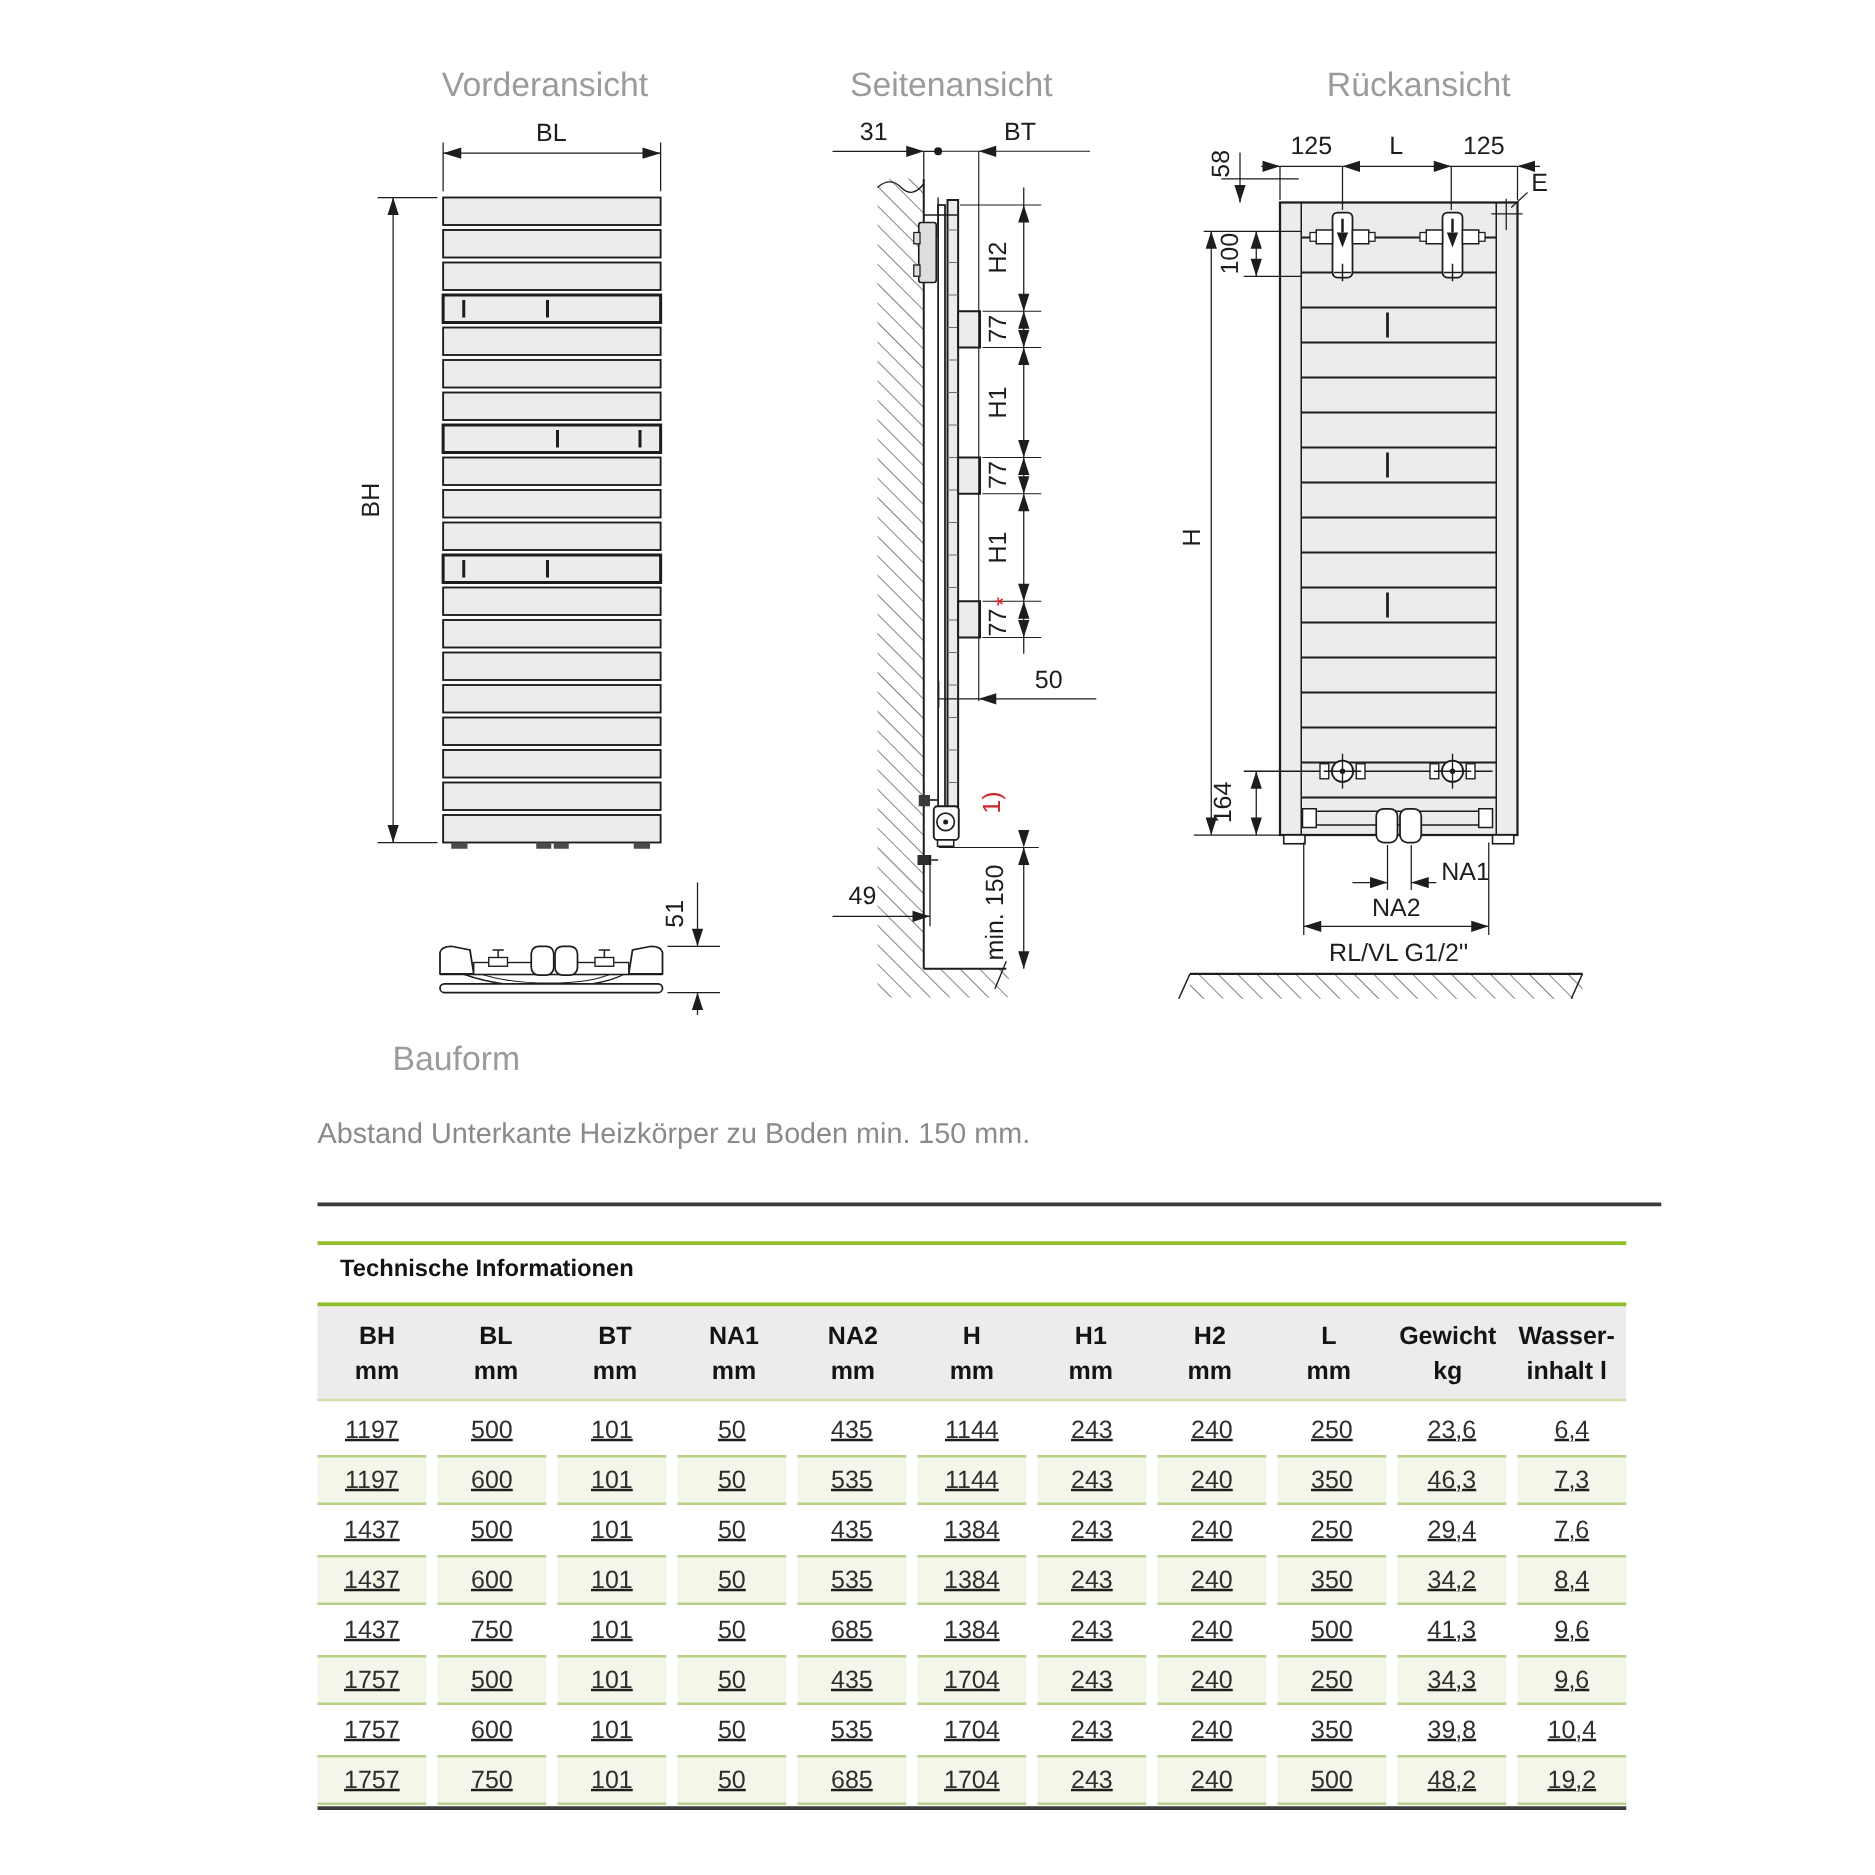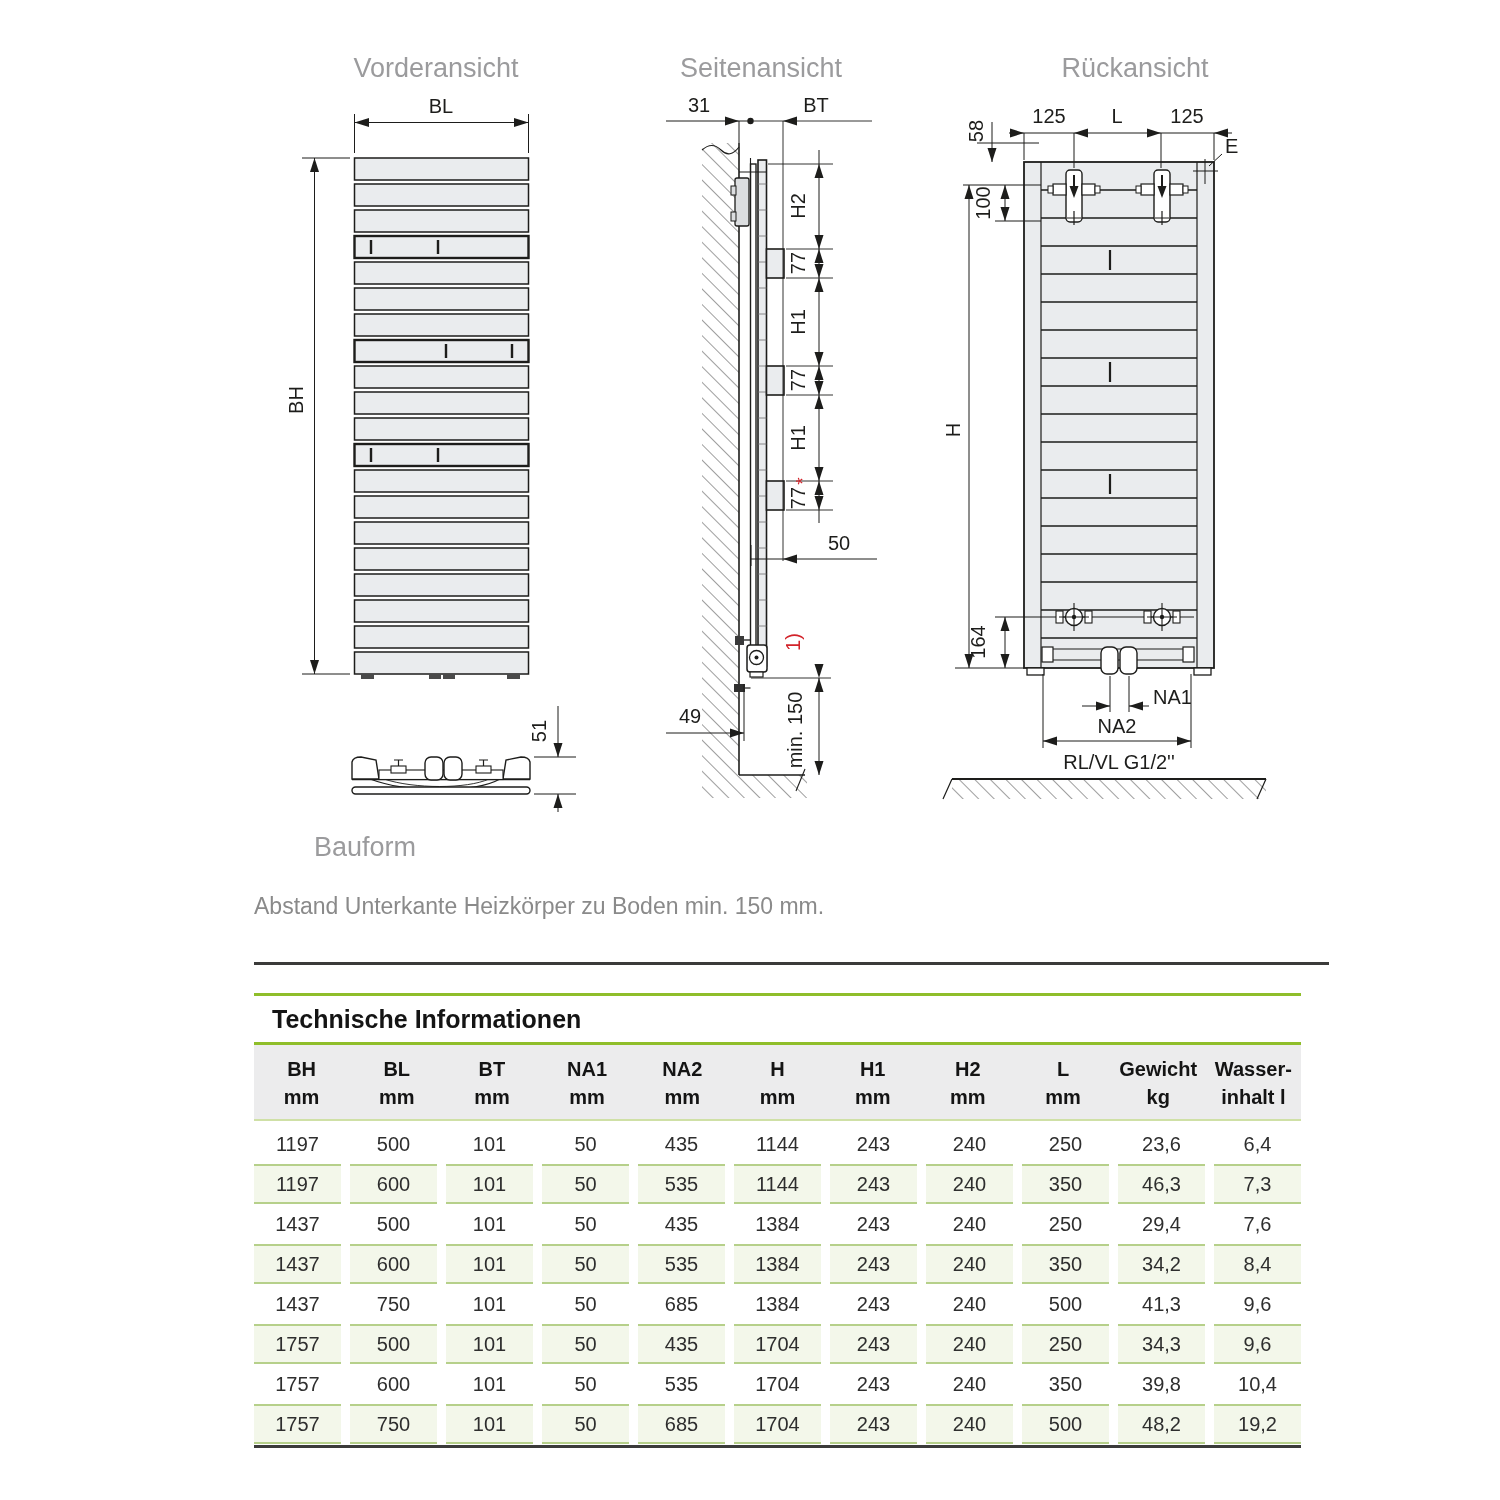--- a/index.html
+++ b/index.html
@@ -7,28 +7,28 @@
         font-family:"Liberation Sans","DejaVu Sans",sans-serif;color:#1d1d1b;margin-left:39px;}
   svg text{font-family:"Liberation Sans","DejaVu Sans",sans-serif;fill:#1d1d1b;}
   .ttl{font-size:27px;fill:#9b9b9d;}
   .dl{font-size:20px;}
   .dls{font-size:19px;}
   .red{fill:#d2232a;}
   .mid{text-anchor:middle;}
   .notes{position:absolute;left:215px;top:892px;font-size:23px;line-height:29px;color:#8a8a8a;}
   .hr-dark{position:absolute;left:215px;top:962px;width:1075px;height:3px;background:#3b3b3a;}
   .hr-green{position:absolute;left:215px;top:993px;width:1047px;height:3px;background:#8fbe2a;}
-  .tbl-title{position:absolute;left:233px;top:1005px;font-size:25px;font-weight:bold;color:#141414;}
+  .tbl-title{position:absolute;left:233px;top:1005px;font-size:19px;font-weight:bold;color:#141414;}
   .tblwrap{position:absolute;left:215px;top:1042px;width:1047px;}
   .thead{border-top:3px solid #8fbe2a;border-bottom:2px solid #cfe0a6;background:#ececed;
          display:grid;grid-template-columns:repeat(11,1fr);padding:10px 0 8px 0;}
   .th{text-align:center;font-size:20px;font-weight:bold;color:#141414;line-height:28px;}
   .th span{display:block;}
   .tbody{margin-top:3px;}
-  .tr{display:grid;grid-template-columns:repeat(11,1fr);column-gap:9px;height:40px;}
+  .tr{display:grid;grid-template-columns:repeat(11,1fr);column-gap:9px;height:40px;text-decoration:underline;}
   .td{display:flex;align-items:center;justify-content:center;font-size:20px;color:#2e2e2e;
       height:40px;box-sizing:border-box;}
   .tr.alt .td{background:#f3f7ea;border-top:2px solid #b6d08a;border-bottom:2px solid #b6d08a;}
   .hr-dark-bottom{width:1047px;height:3px;background:#3b3b3a;margin-top:1px;}
 </style>
 </head>
 <body>
 
 <div class="page">
 

